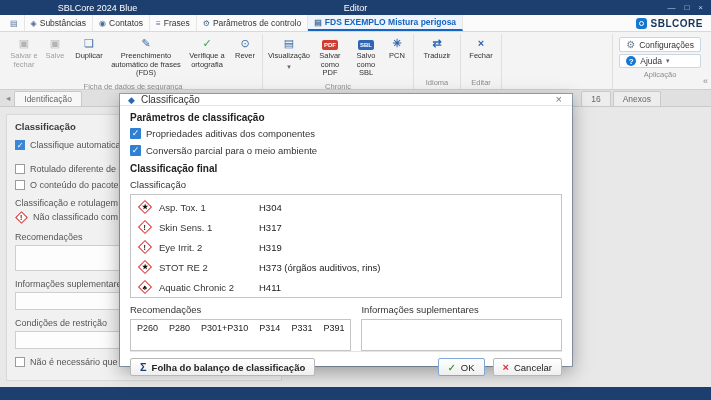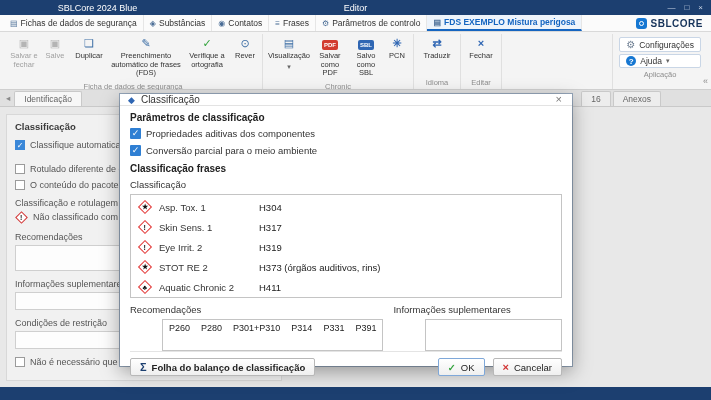--- a/index.html
+++ b/index.html
@@ -82,21 +82,21 @@
   .select { height:18px; border:1px solid #8aa6c6; background:#fff; display:flex; align-items:center; justify-content:space-between; padding:0 5px; color:#222; }
   .car { color:#555; font-size:8px; }
   .listbox { border:1px solid #c4c4c4; background:#fff; height:104px; margin-bottom:6px; padding:2px 4px; overflow:hidden; }
   .lrow { display:flex; align-items:center; height:20px; }
   .ghs { width:10px; height:10px; border:1.6px solid #e23333; transform:rotate(45deg); margin:0 9px 0 5px; background:#fff; display:flex; align-items:center; justify-content:center; flex:0 0 auto; }
   .ghs i { transform:rotate(-45deg); font-style:normal; font-weight:bold; font-size:7px; color:#111; }
   .lname { width:100px; }
   .lcode { flex:1; color:#222; }
   .twocol { display:flex; gap:10px; }
   .tc { flex:1; }
-  .boxarea { border:1px solid #c4c4c4; background:#fff; height:32px; padding:3px 6px; display:flex; gap:11px; align-items:flex-start; font-size:9px; color:#222;margin-left:32px; }
+  .boxarea { border:1px solid #c4c4c4; background:#fff; height:32px; padding:3px 6px; display:flex; gap:11px; align-items:flex-start; font-size:9px; color:#222; }
   .dfoot { margin-top:auto; border-top:1px solid #e4e4e4; padding-top:6px; display:flex; align-items:center; gap:8px; }
   .fbtn { height:18px; display:inline-flex; align-items:center; gap:5px; border:1px solid #b8b8b8; background:linear-gradient(#ffffff,#efefef); border-radius:2px; padding:0 9px; font-size:9.5px; color:#222; cursor:default; }
   .fbtn.balance { font-weight:bold; }
   .sigma { color:#1c3f70; font-weight:bold; font-size:11px; }
   .fbtn.ok { border-color:#7fa8d9; }
   .okc { color:#2fa23a; font-weight:bold; }
   .cxc { color:#d23434; font-weight:bold; font-size:11px; }
   .fspacer { flex:1; }
 </style>
 </head>
@@ -108,21 +108,20 @@
   <div class="tb-right">
     <span>—</span>
     <span>□</span>
     <span>×</span>
   </div>
 </div>
 
 <div class="tabbar">
   <div class="tab">
     <span class="tico">▤</span>
-    <span>Fichas de dados de segurança</span>
   </div>
   <div class="tab">
     <span class="tico">◈</span>
     <span>Substâncias</span>
   </div>
   <div class="tab">
     <span class="tico">◉</span>
     <span>Contatos</span>
   </div>
   <div class="tab">
@@ -302,21 +301,21 @@
           <span class="dcb">✓</span>
           <span>Propriedades aditivas dos componentes</span>
         </div>
         <div class="chkrow">
           <span class="dcb">✓</span>
           <span>Conversão parcial para o meio ambiente</span>
         </div>
       </div>
     </div>
 
-    <div class="sech">Classificação frases</div>
+    <div class="sech">Classificação final</div>
     <div class="flabel">Classificação</div>
 
     <div class="listbox">
       <div class="lrow">
         <span class="ghs">
             <i>★</i>
           </span>
         <span class="lname">Asp. Tox. 1</span>
         <span class="lcode">H304</span>
       </div>

